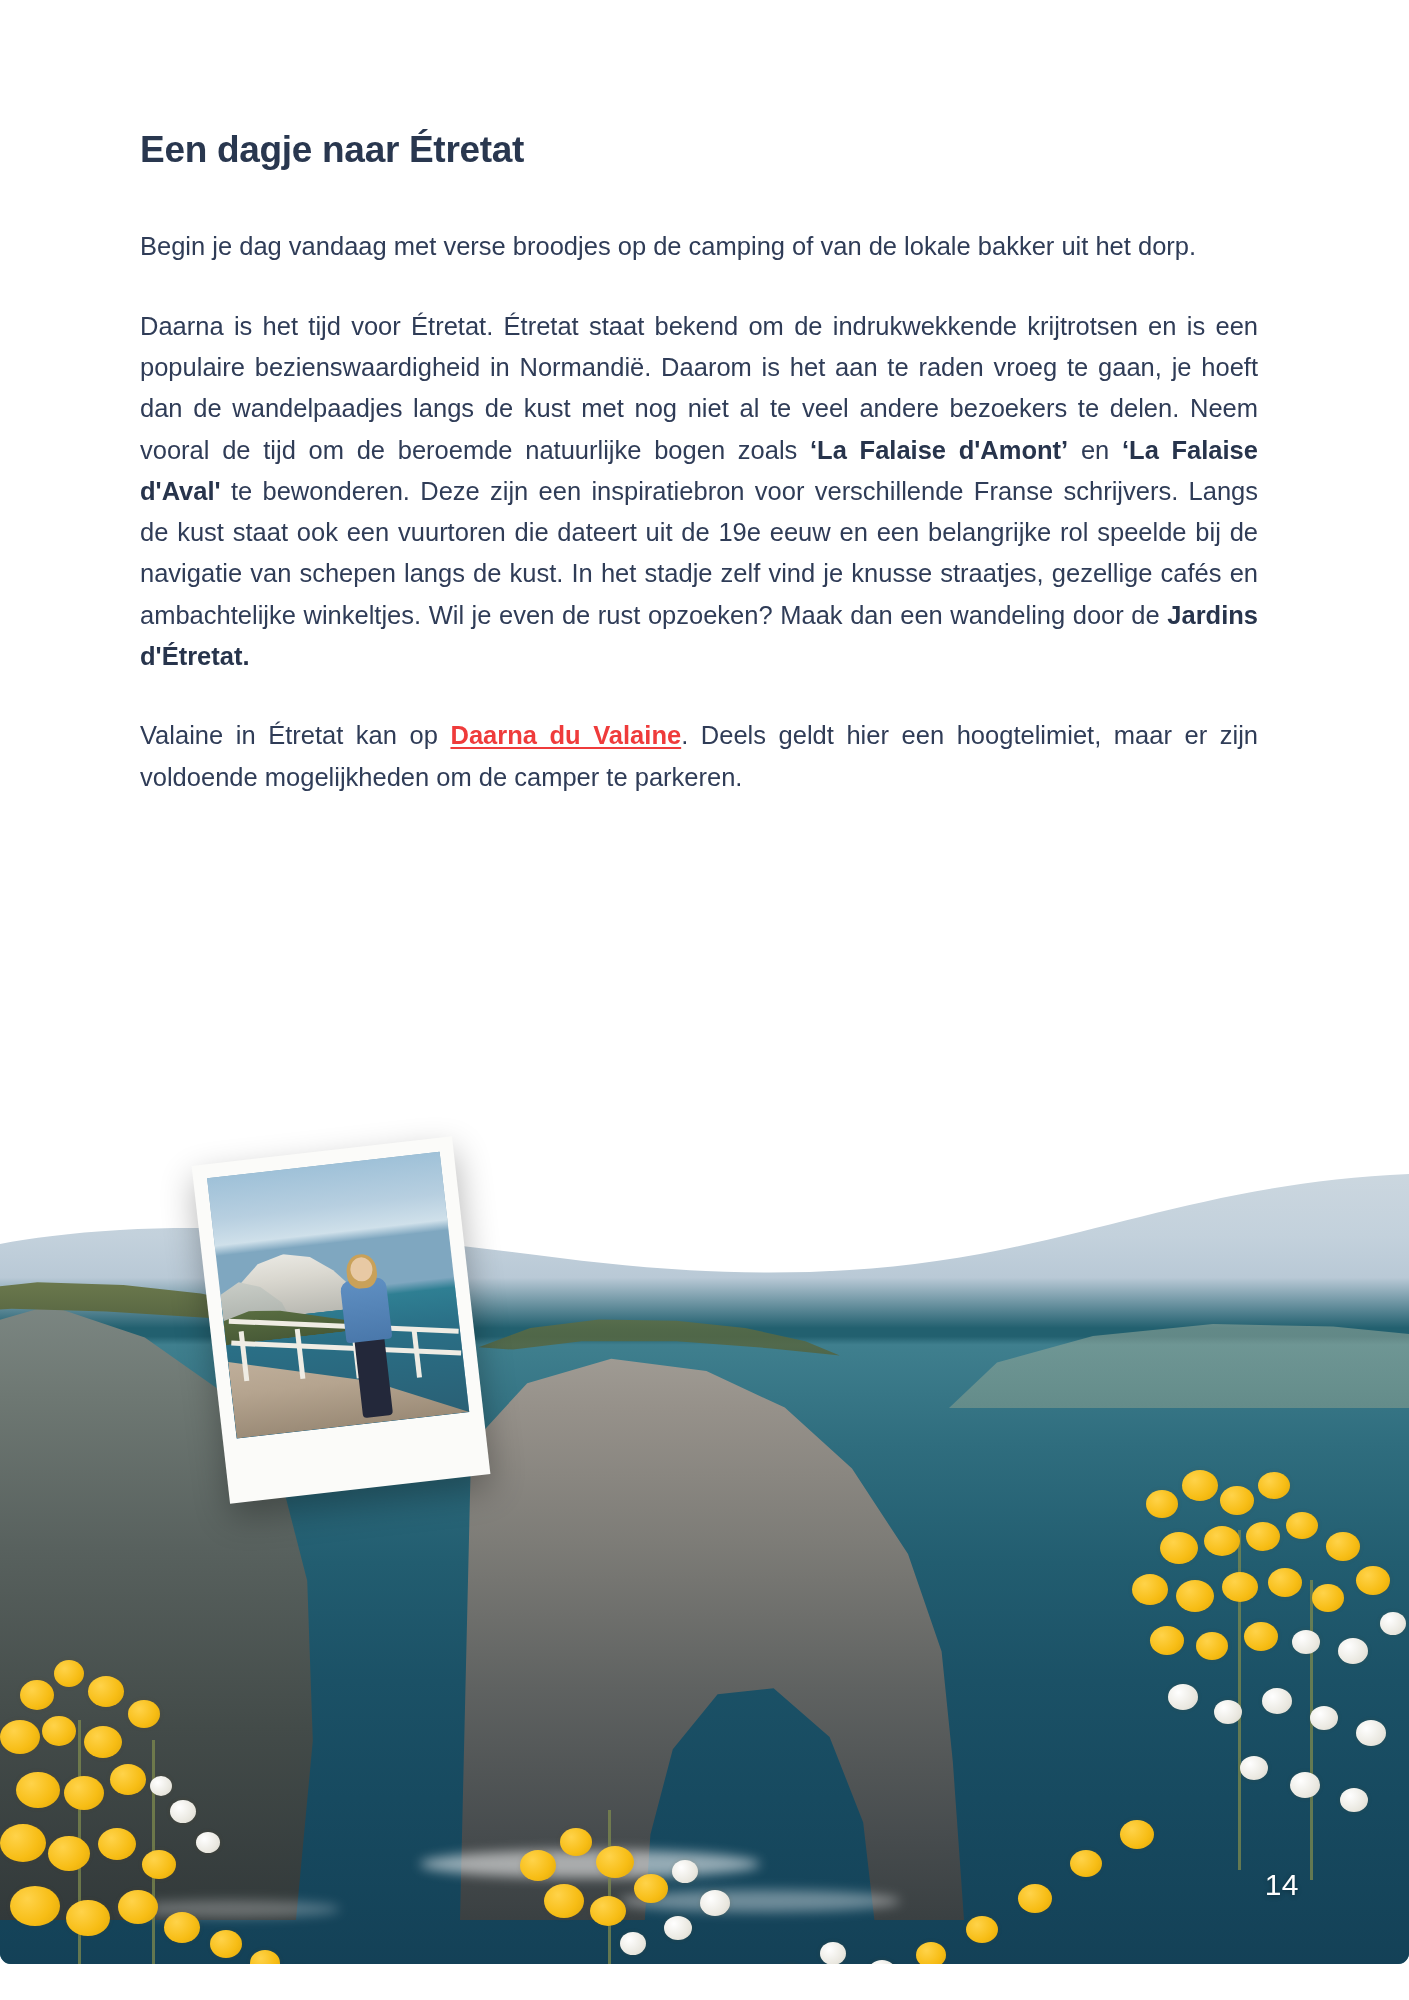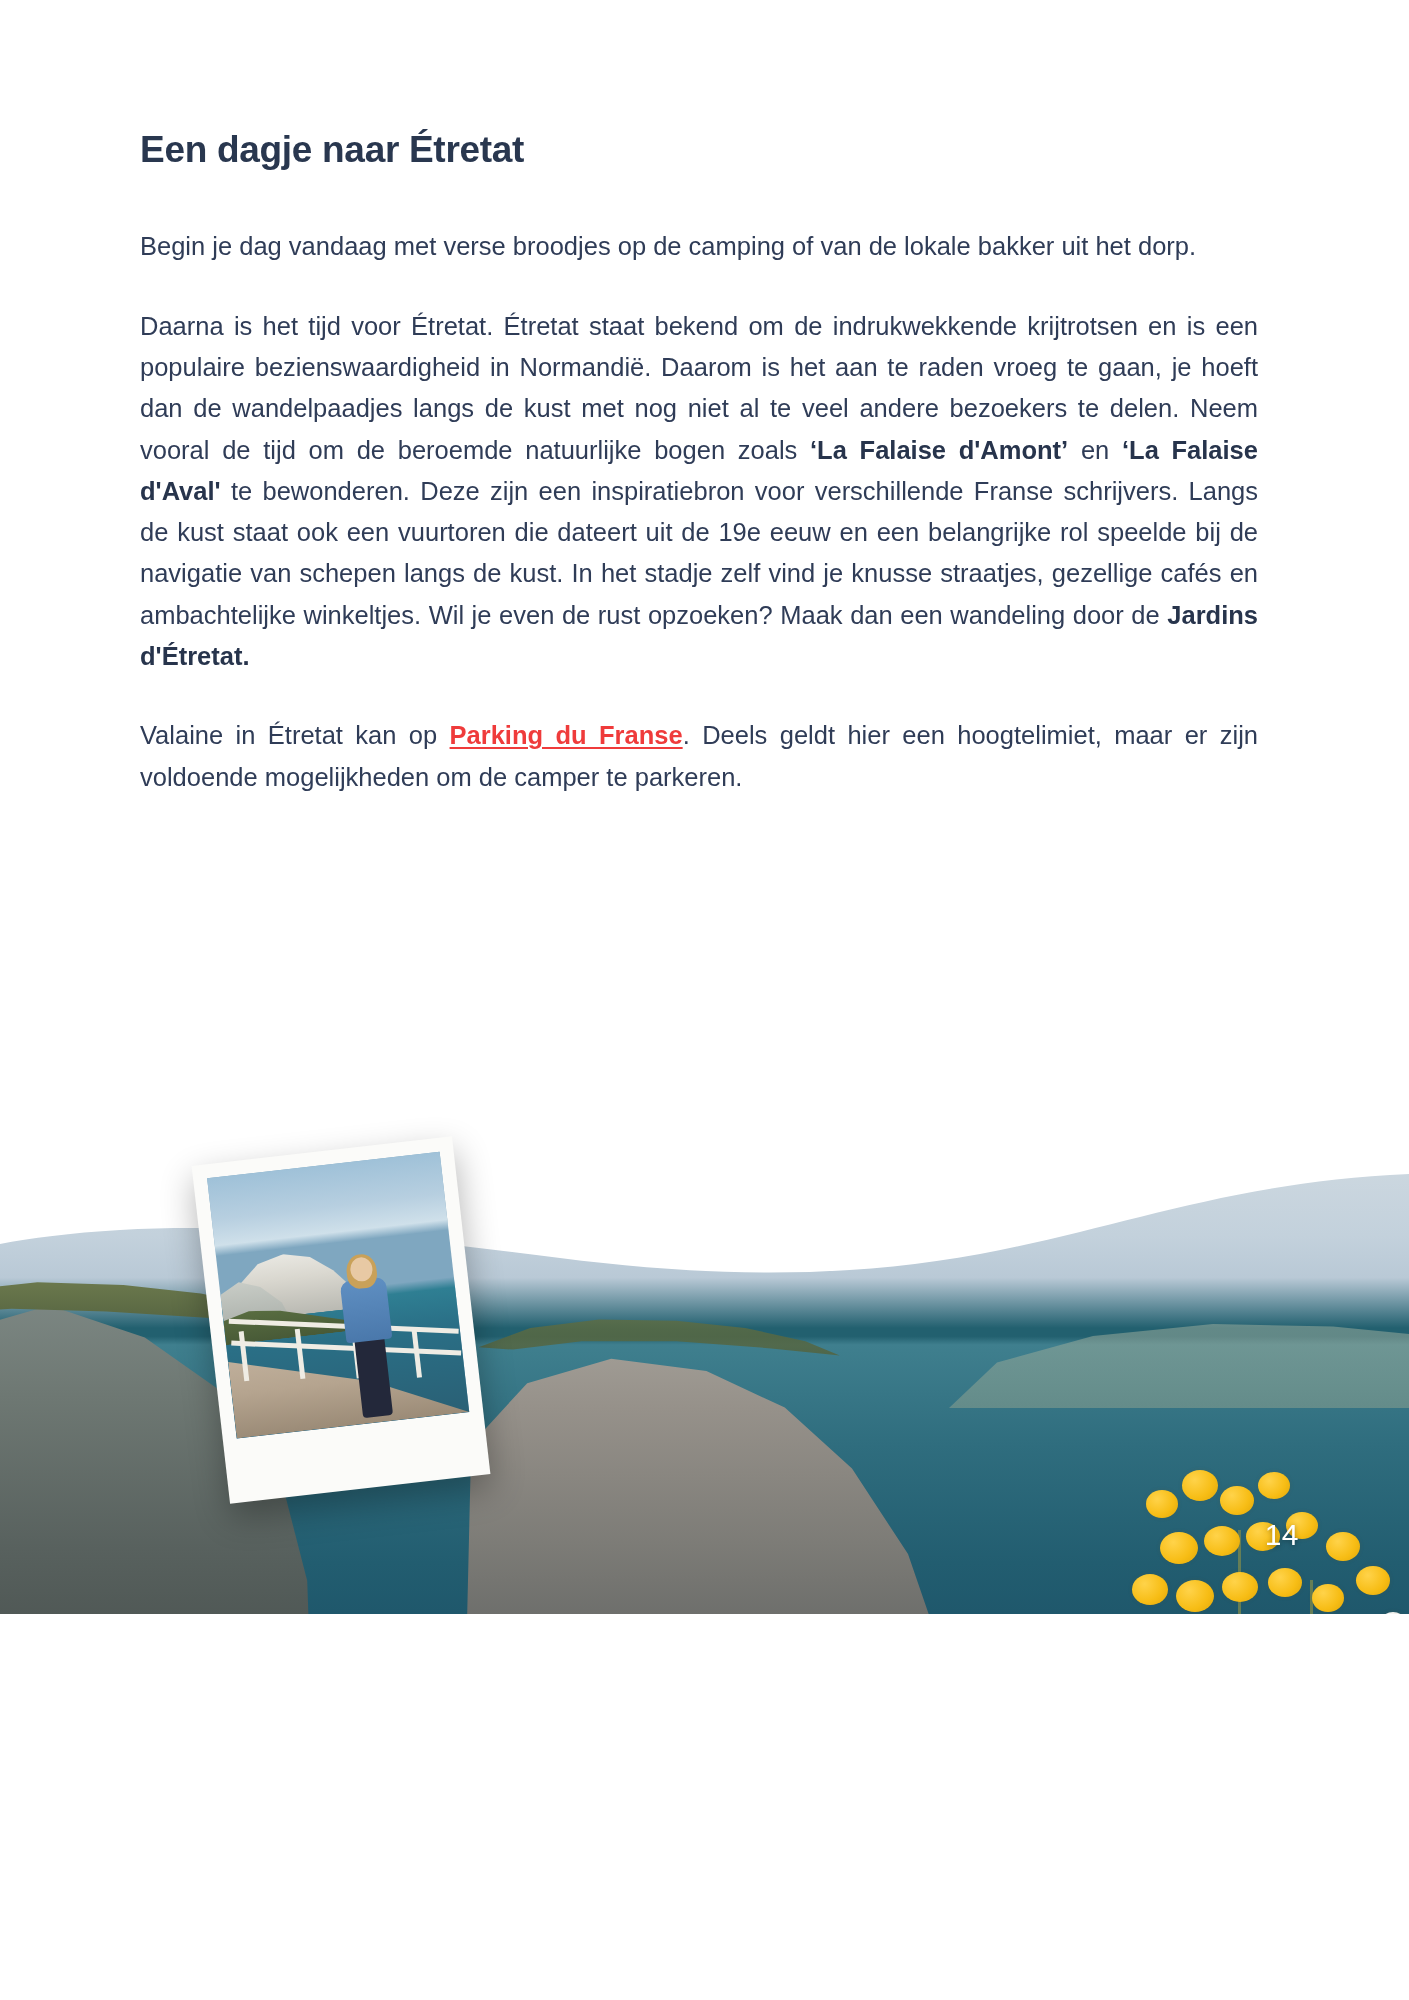--- a/index.html
+++ b/index.html
@@ -13,23 +13,24 @@
     background: #ffffff;
     font-family: "Liberation Sans", sans-serif;
     color: #2e3a59;
     overflow: hidden;
     position: relative;
   }
 
   .page {
     position: relative;
     width: 1409px;
-    height: 1614px;
+    height: 1964px;
     background: #ffffff;
     overflow: hidden;
+    border-radius: 11px;
   }
 
   
   .content {
     position: absolute;
     left: 140px;
     top: 128px;
     width: 1118px;
     z-index: 5;
   }
@@ -291,21 +292,21 @@
 
     <p class="para nojust">
       <span>Begin je dag vandaag met verse broodjes op de camping of van de lokale bakker uit het dorp.</span>
     </p>
 
     <p class="para">
       <span>Daarna is het tijd voor Étretat. Étretat staat bekend om de indrukwekkende krijtrotsen en is een populaire bezienswaardigheid in Normandië. Daarom is het aan te raden vroeg te gaan, je hoeft dan de wandelpaadjes langs de kust met nog niet al te veel andere bezoekers te delen. Neem vooral de tijd om de beroemde natuurlijke bogen zoals </span><b>‘La Falaise d'Amont’</b><span> en </span><b>‘La Falaise d'Aval'</b><span> te bewonderen. Deze zijn een inspiratiebron voor verschillende Franse schrijvers. Langs de kust staat ook een vuurtoren die dateert uit de 19e eeuw en een belangrijke rol speelde bij de navigatie van schepen langs de kust. In het stadje zelf vind je knusse straatjes, gezellige cafés en ambachtelijke winkeltjes. Wil je even de rust opzoeken? Maak dan een wandeling door de </span><b>Jardins d'Étretat.</b>
     </p>
 
     <p class="para last">
-      <span>Valaine in Étretat kan op </span><a class="link-red" href="#">Parking du Franse</a><span>. Deels geldt hier een hoogtelimiet, maar er zijn voldoende mogelijkheden om de camper te parkeren.</span>
+      <span>Valaine in Étretat kan op </span><a class="link-red" href="#">Daarna du Valaine</a><span>. Deels geldt hier een hoogtelimiet, maar er zijn voldoende mogelijkheden om de camper te parkeren.</span>
     </p>
 
   </div>
 
   <div class="hero">
     <div class="hero-img"></div>
 
     <div class="hill-right"></div>
     <div class="cliff-left"></div>
     <div class="cliff-left-grass"></div>

